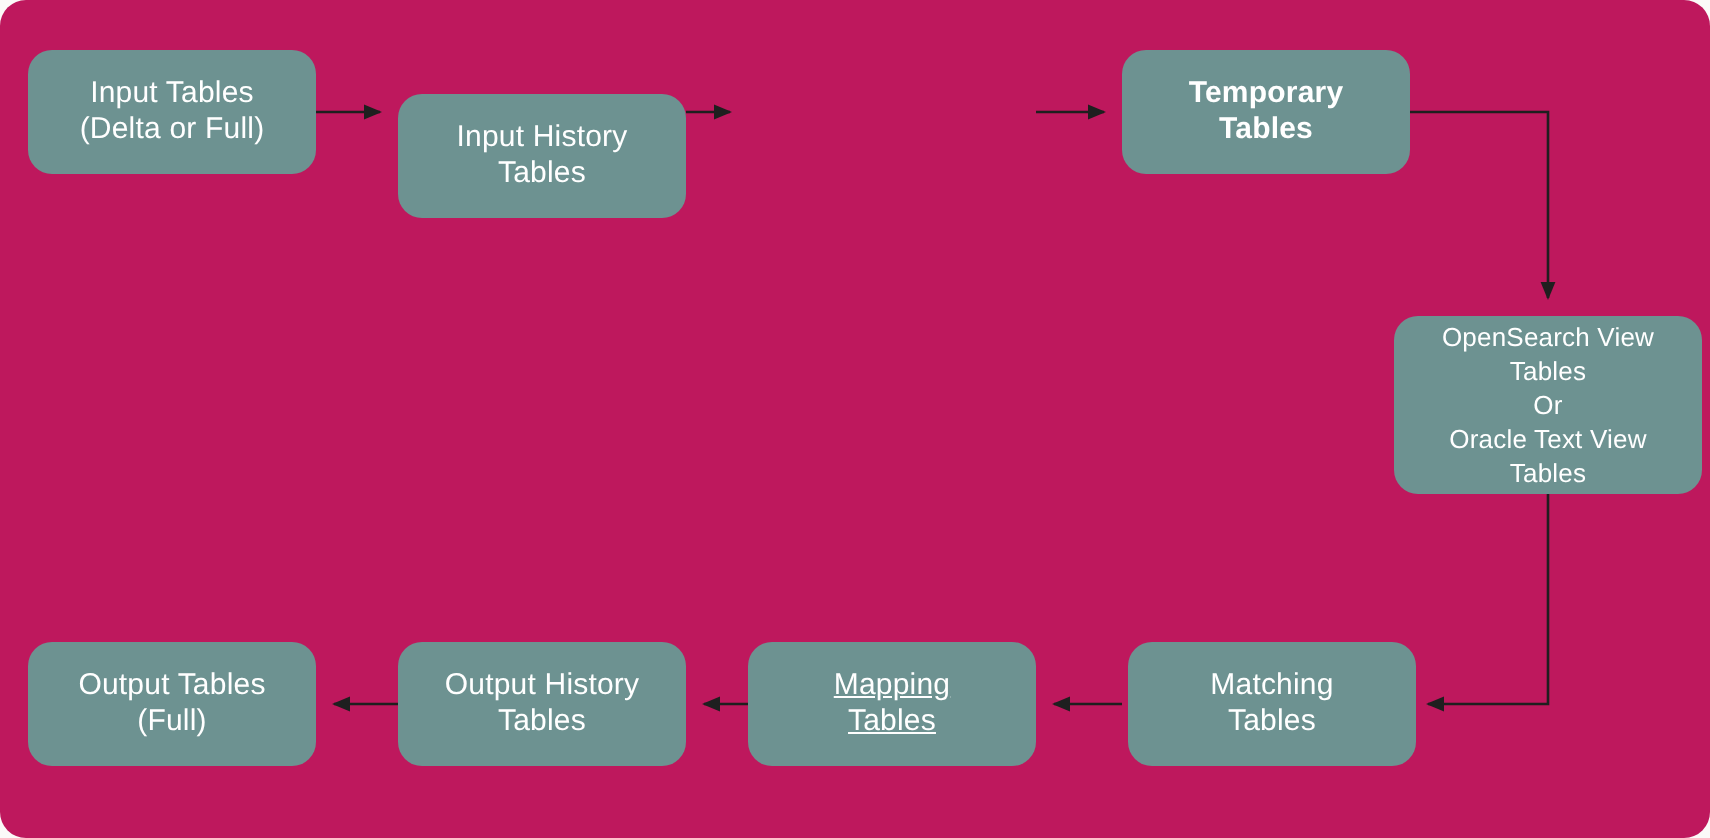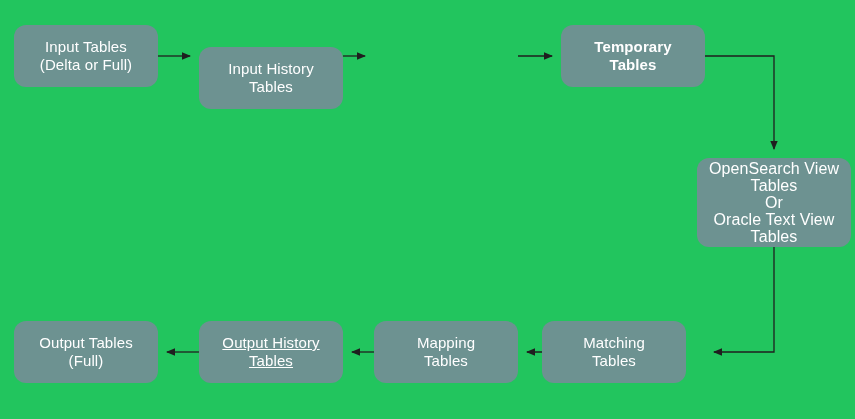--- a/index.html
+++ b/index.html
@@ -10,41 +10,42 @@
     width: 855px;
     height: 419px;
     background: #fbfaf8;
     font-family: "Liberation Sans", sans-serif;
     overflow: hidden;
   }
   #canvas {
     position: relative;
     width: 855px;
     height: 419px;
-    background: #22c55e;
+    background: #be185d;
+    border-radius: 13px;
   }
   .node {
     position: absolute;
     box-sizing: border-box;
     background: #6d9291;
     border-radius: 12px;
     color: #ffffff;
     display: flex;
     align-items: center;
     justify-content: center;
     text-align: center;
     font-size: 15px;
     line-height: 18px;
     font-family: "Liberation Sans", sans-serif;
     white-space: pre-line;
     padding: 2px 6px;
     letter-spacing: 0.1px;
   }
   .node.wide-text {
-    font-size: 16px;
+    font-size: 13px;
     line-height: 17px;
   }
   #edge-layer {
     position: absolute;
     left: 0;
     top: 0;
     width: 855px;
     height: 419px;
     pointer-events: none;
   }
@@ -82,25 +83,25 @@
 
   <div class="node" style="left:561px; top:25px; width:144px; height:62px;font-weight:bold;">Temporary
 Tables</div>
 
   <div class="node wide-text" style="left:697px; top:158px; width:154px; height:89px;">OpenSearch View
 Tables
 Or
 Oracle Text View
 Tables</div>
 
-  <div class="node" style="left:542px; top:321px; width:144px; height:62px;">Matching
+  <div class="node" style="left:564px; top:321px; width:144px; height:62px;">Matching
 Tables</div>
 
-  <div class="node" style="left:374px; top:321px; width:144px; height:62px;">Mapping
+  <div class="node" style="left:374px; top:321px; width:144px; height:62px;text-decoration:underline;">Mapping
 Tables</div>
 
-  <div class="node" style="left:199px; top:321px; width:144px; height:62px;text-decoration:underline;">Output History
+  <div class="node" style="left:199px; top:321px; width:144px; height:62px;">Output History
 Tables</div>
 
   <div class="node" style="left:14px; top:321px; width:144px; height:62px;text-align:center;">Output Tables
 (Full)</div>
 
 </div>
 
 </body></html>

